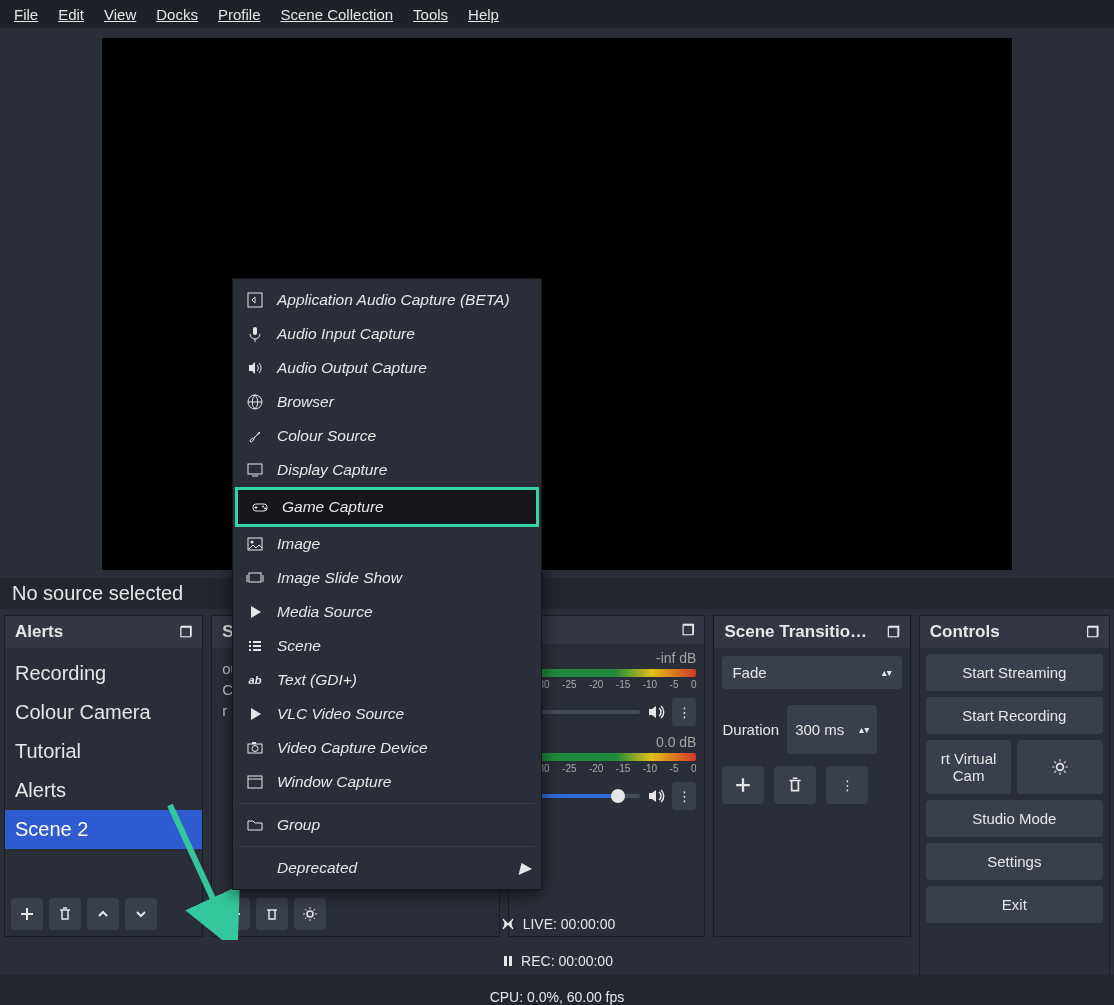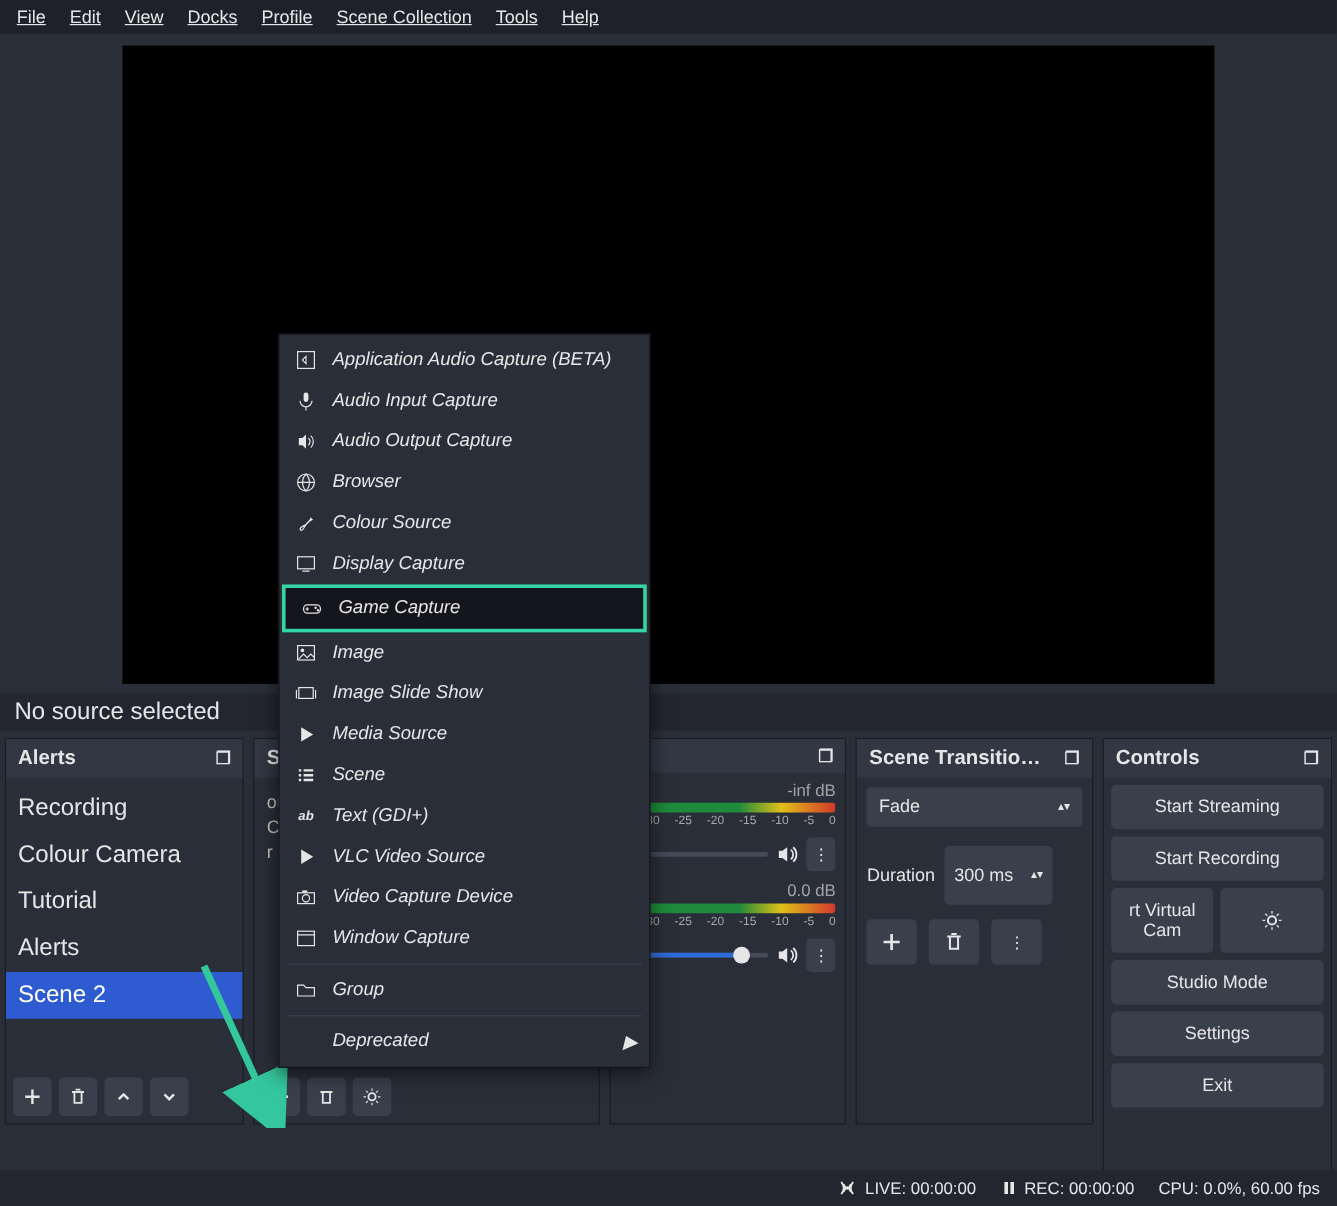--- a/index.html
+++ b/index.html
@@ -197,20 +197,21 @@
   position: absolute;
   bottom: 0; left: 0; right: 0;
   height: 30px;
   background: #23262f;
   display: flex;
   align-items: center;
   justify-content: flex-end;
   gap: 20px;
   padding: 0 14px;
   font-size: 14px;
+  flex-direction: column;
 }
 .sb-item { display: flex; align-items: center; gap: 6px; }
 
 .context-menu {
   position: absolute;
   top: 278px;
   left: 232px;
   width: 310px;
   background: #2a2e38;
   border: 1px solid #14161b;

